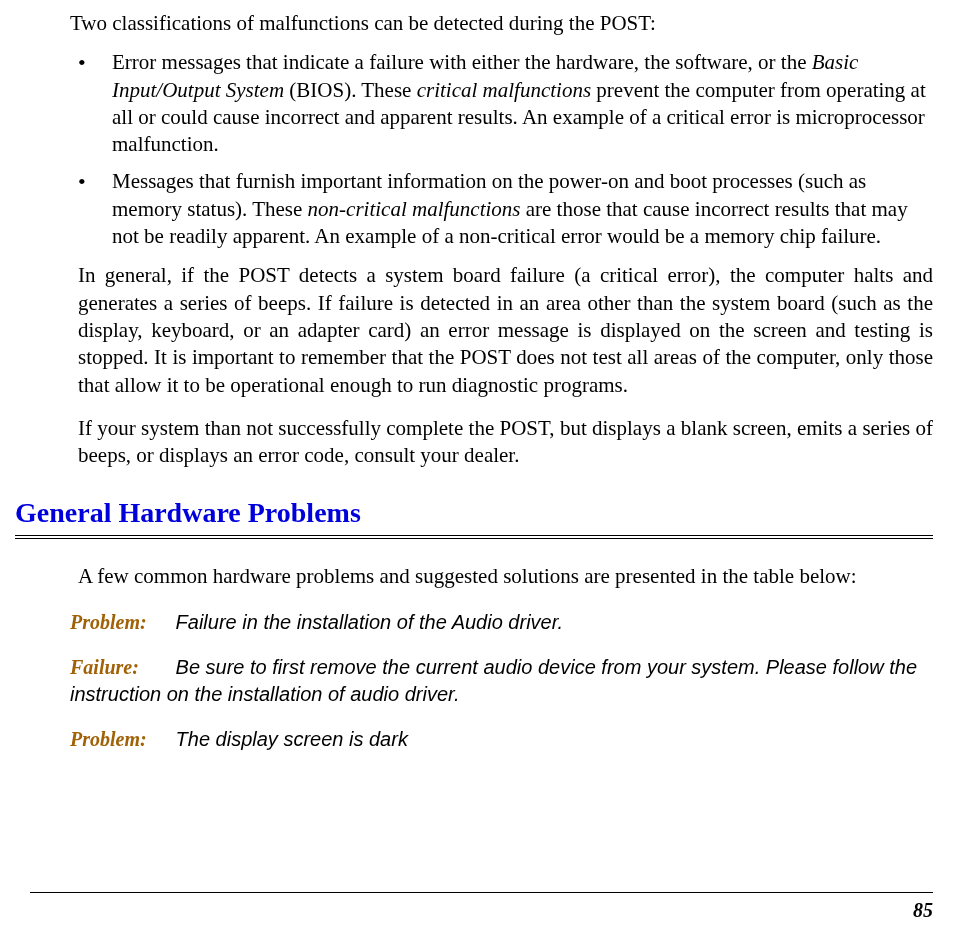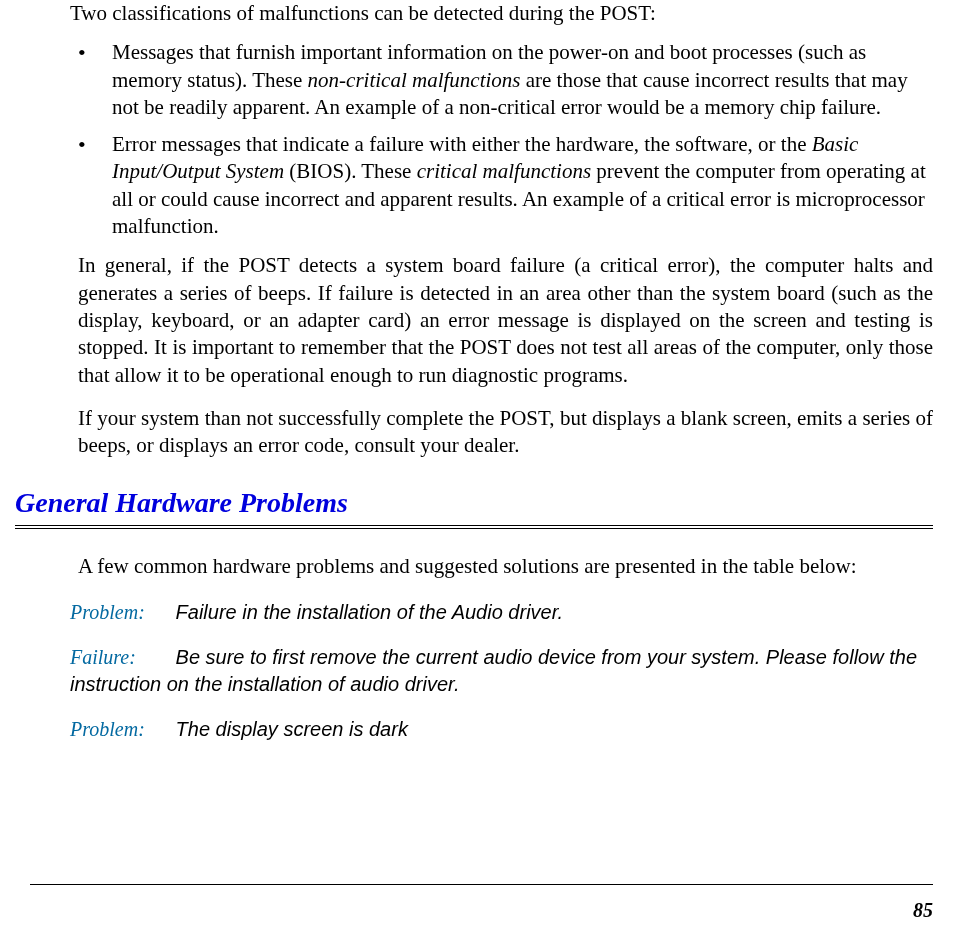--- a/index.html
+++ b/index.html
@@ -7,21 +7,21 @@
       font-size: 21px;
       color: #000;
       background: #fff;
       margin: 0;
       padding: 0;
       width: 963px;
       height: 942px;
       box-sizing: border-box;
     }
     .page {
-      padding: 0 30px 0 70px;
+      padding: 10px 30px 0 70px;
       box-sizing: border-box;
     }
     .body-text {
       margin: 0 0 12px 0;
       line-height: 1.3;
     }
     .justified {
       text-align: justify;
       margin-left: 8px;
     }
@@ -41,77 +41,76 @@
       position: absolute;
       left: 8px;
       top: 0;
       font-size: 22px;
     }
     .italic {
       font-style: italic;
     }
     h2.section-heading {
       color: #0000dd;
-      font-style: italic;
       font-weight: bold;
       font-size: 28px;
       margin: 28px 0 0 -55px;
       padding-bottom: 6px;
     }
     .double-rule {
       margin-left: -55px;
       margin-right: 0;
       border-top: 1px solid #000;
       border-bottom: 1px solid #000;
       height: 2px;
       margin-bottom: 24px;
     }
     .problem-label, .solution-label {
-      color: #0369a1;
-      font-weight: normal;
+      color: #a16207;
+      font-weight: bold;
       font-style: italic;
       font-family: 'Times New Roman', Times, serif;
     }
     .problem-block, .solution-block {
       margin: 18px 0 0 0;
       font-family: 'Segoe UI', 'Gill Sans', 'Trebuchet MS', Helvetica, Arial, sans-serif;
       font-size: 20px;
       line-height: 1.35;
     }
     .problem-block .content, .solution-block .content {
       font-family: 'Segoe UI', 'Gill Sans', 'Trebuchet MS', Helvetica, Arial, sans-serif;
       font-style: italic;
     }
     .footer {
       position: absolute;
       bottom: 20px;
       left: 30px;
       right: 30px;
       border-top: 1px solid #000;
-      padding-top: 14px;
+      padding-top: 6px;
       text-align: right;
       font-style: italic;
       font-weight: bold;
       font-size: 20px;
     }
     .gap-small { margin-top: 16px; }
     .label-gap { display: inline-block; min-width: 100px; }
   </style>
 </head>
 <body>
 
 <div class="page">
   <p class="body-text">Two classifications of malfunctions can be detected during the POST:</p>
 
   <ul class="bullet-list">
     <li>
-      <span>Messages that furnish important information on the power-on and boot processes (such as memory status). These </span><span class="italic">non-critical malfunctions</span><span> are those that cause incorrect results that may not be readily apparent. An example of a non-critical error would be a memory chip failure.</span>
+      <span>Error messages that indicate a failure with either the hardware, the software, or the </span><span class="italic">Basic Input/Output System</span><span> (BIOS). These </span><span class="italic">critical malfunctions</span><span> prevent the computer from operating at all or could cause incorrect and apparent results. An example of a critical error is microprocessor malfunction.</span>
     </li>
     <li>
-      <span>Error messages that indicate a failure with either the hardware, the software, or the </span><span class="italic">Basic Input/Output System</span><span> (BIOS). These </span><span class="italic">critical malfunctions</span><span> prevent the computer from operating at all or could cause incorrect and apparent results. An example of a critical error is microprocessor malfunction.</span>
+      <span>Messages that furnish important information on the power-on and boot processes (such as memory status). These </span><span class="italic">non-critical malfunctions</span><span> are those that cause incorrect results that may not be readily apparent. An example of a non-critical error would be a memory chip failure.</span>
     </li>
   </ul>
 
   <p class="body-text justified">In general, if the POST detects a system board failure (a critical error), the computer halts and generates a series of beeps. If failure is detected in an area other than the system board (such as the display, keyboard, or an adapter card) an error message is displayed on the screen and testing is stopped. It is important to remember that the POST does not test all areas of the computer, only those that allow it to be operational enough to run diagnostic programs.</p>
 
   <p class="body-text justified gap-small">If your system than not successfully complete the POST, but displays a blank screen, emits a series of beeps, or displays an error code, consult your dealer.</p>
 
   <h2 class="section-heading">General Hardware Problems</h2>
   <div class="double-rule"></div>
 

